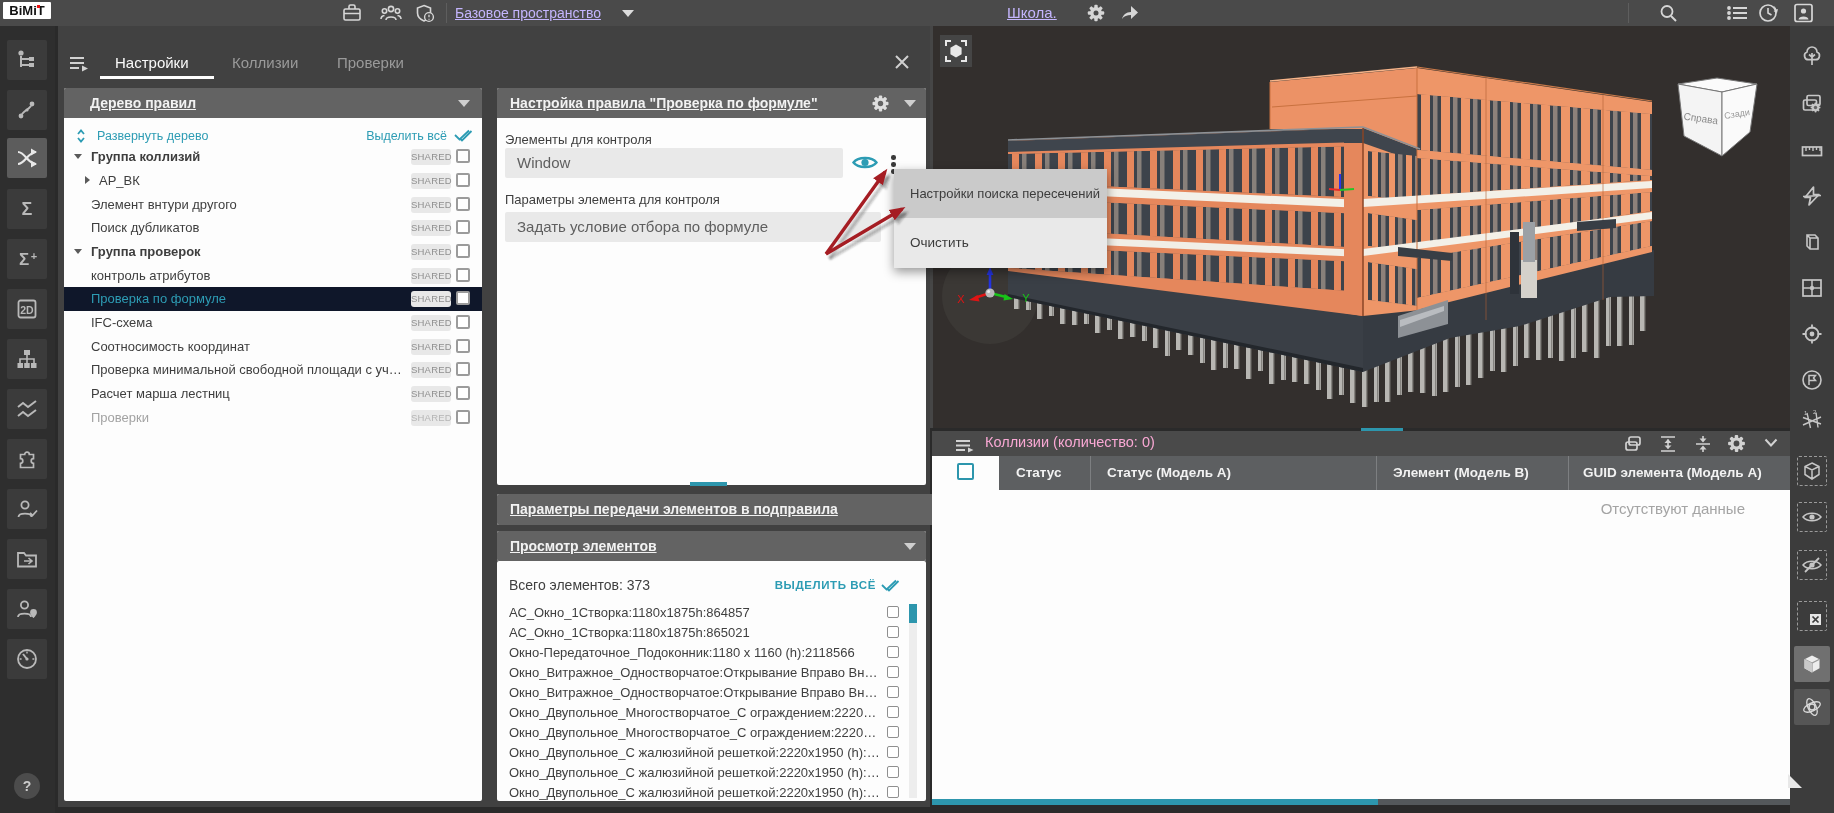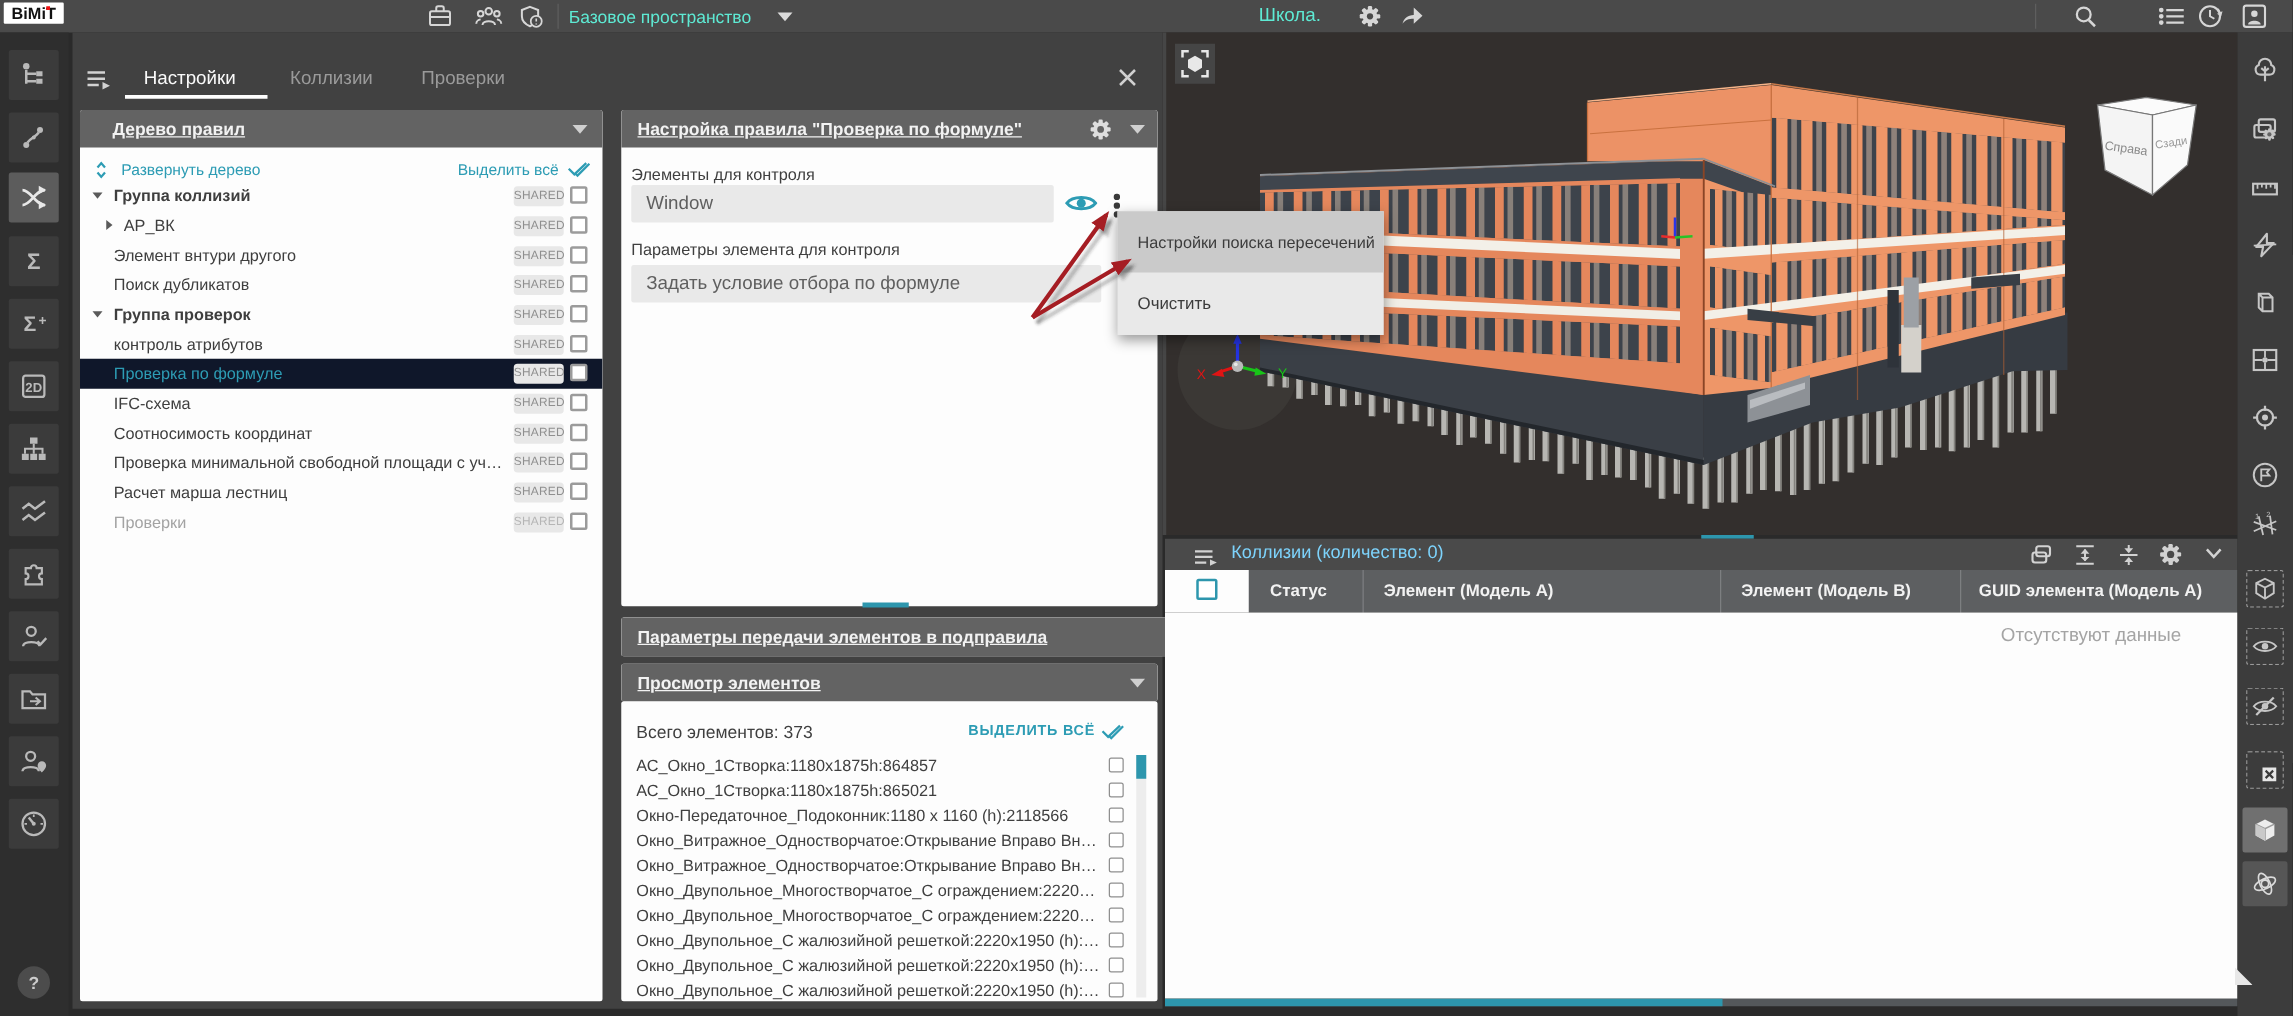--- a/index.html
+++ b/index.html
@@ -3,21 +3,21 @@
 <style>
 * { margin:0; padding:0; box-sizing:border-box; }
 html,body { width:1834px; height:813px; overflow:hidden; background:#2a2a2a;
   font-family:"Liberation Sans", sans-serif; }
 .abs { position:absolute; }
 
 #topbar { position:absolute; left:0; top:0; width:1834px; height:26px; background:#4a4a4a; }
 #logo { position:absolute; left:3px; top:2px; width:48px; height:17px; background:#fff; border-radius:1px;
   font-weight:bold; font-size:13px; color:#111; text-align:center; line-height:17px; letter-spacing:0px; }
 #logo i { position:absolute; left:33.5px; top:2.5px; width:3px; height:3px; background:#e11; }
-.tbtxt { position:absolute; top:0; height:26px; line-height:26px; color:#5eead4; font-size:14px; }
+.tbtxt { position:absolute; top:0; height:26px; line-height:26px; color:#c4b5fd; font-size:14px;text-decoration:underline; }
 
 #leftbar { position:absolute; left:0; top:26px; width:55px; height:787px; background:#2e2e2e; }
 .ltile { position:absolute; left:7px; width:40px; height:40px; background:#3b3b3b; border-radius:2px;
   display:flex; align-items:center; justify-content:center; }
 .ltile.active { background:#5c5c5c; }
 #qmark { position:absolute; left:14px; top:747px; width:26px; height:26px; border-radius:50%; background:#4c4c4c;
   color:#ccc; text-align:center; line-height:26px; font-size:14px; font-weight:bold; }
 
 #dock { position:absolute; left:58px; top:26px; width:872px; height:781px; background:#414141; }
 .tab { position:absolute; top:24px; height:26px; line-height:26px; font-size:15px; color:#9a9a9a; }
@@ -55,21 +55,21 @@
 #viewpanel { left:439px; top:535px; width:429px; height:240px; }
 .erow { position:absolute; left:0; width:429px; height:20px; }
 .elab { position:absolute; left:12px; top:2px; font-size:13px; color:#3f3f3f; white-space:nowrap; max-width:372px; overflow:hidden; text-overflow:ellipsis; }
 .ecb { position:absolute; left:390px; top:3px; width:12px; height:12px; border:1.5px solid #8f8f8f; border-radius:2px; background:#fff; }
 
 #viewport { position:absolute; left:930px; top:26px; width:860px; height:402px; background:#332f2d; }
 #focusbtn { position:absolute; left:10px; top:9px; width:32px; height:32px; background:#454545; }
 
 #btmpanel { position:absolute; left:932px; top:428px; width:858px; height:377px; }
 #btmdrag { position:absolute; left:429px; top:0px; width:42px; height:3px; background:#2d96ad; }
-#btmhdr { position:absolute; left:0; top:3px; width:858px; height:25px; background:#4a4a4a; color:#7dd3fc; font-size:14.5px; }
+#btmhdr { position:absolute; left:0; top:3px; width:858px; height:25px; background:#4a4a4a; color:#f9a8d4; font-size:14.5px; }
 #tblhdr { position:absolute; left:0; top:28px; width:858px; height:34px; background:#5d5f61; }
 .th { position:absolute; top:0; height:34px; line-height:34px; color:#f2f2f2; font-size:13.5px; font-weight:bold; }
 .tdiv { position:absolute; top:0; width:1px; height:34px; background:#7d7f81; }
 #tblbody { position:absolute; left:0; top:62px; width:858px; height:309px; background:#fdfdfd; }
 #progress { position:absolute; left:0; top:371px; width:858px; height:6px; background:#54585b; }
 #progress div { position:absolute; left:0; top:0; width:446px; height:6px; background:#2d96ad; }
 
 #rightbar { position:absolute; left:1790px; top:26px; width:44px; height:787px; background:#3c3c3c; }
 .rtile { position:absolute; left:4px; width:36px; height:36px; display:flex; align-items:center; justify-content:center; border-radius:2px; }
 .rtile.dashed { border:1px dashed #9a9a9a; width:30px; height:30px; left:7px; margin-top:3px; }
@@ -882,21 +882,21 @@
       </svg>
     <svg class="abs" style="left:832px;top:7px" width="14" height="10" viewBox="0 0 14 10">
         <path d="M1.5 1.5 L7 7.5 L12.5 1.5" stroke="#d2d2d2" stroke-width="2" fill="none"></path>
       </svg>
   </div>
   <div id="tblhdr">
     <div class="abs" style="left:0;top:0;width:67px;height:34px;background:#fdfdfd"></div>
     <div class="abs" style="left:25px;top:7px;width:17px;height:17px;border:2.4px solid #2d96ad;border-radius:2px;background:#fff"></div>
     <div class="th" style="left:84px">Статус</div>
     <div class="tdiv" style="left:158px"></div>
-    <div class="th" style="left:175px">Элемент (Модель А)</div>
+    <div class="th" style="left:175px">Статус (Модель А)</div>
     <div class="tdiv" style="left:444px"></div>
     <div class="th" style="left:461px">Элемент (Модель B)</div>
     <div class="tdiv" style="left:636px"></div>
     <div class="th" style="left:651px">GUID элемента (Модель А)</div>
   </div>
   <div id="tblbody">
     <div class="abs" style="right:45px;top:10px;font-size:15px;color:#a4a4a4">Отсутствуют данные</div>
   </div>
   <div id="progress">
       <div></div>

